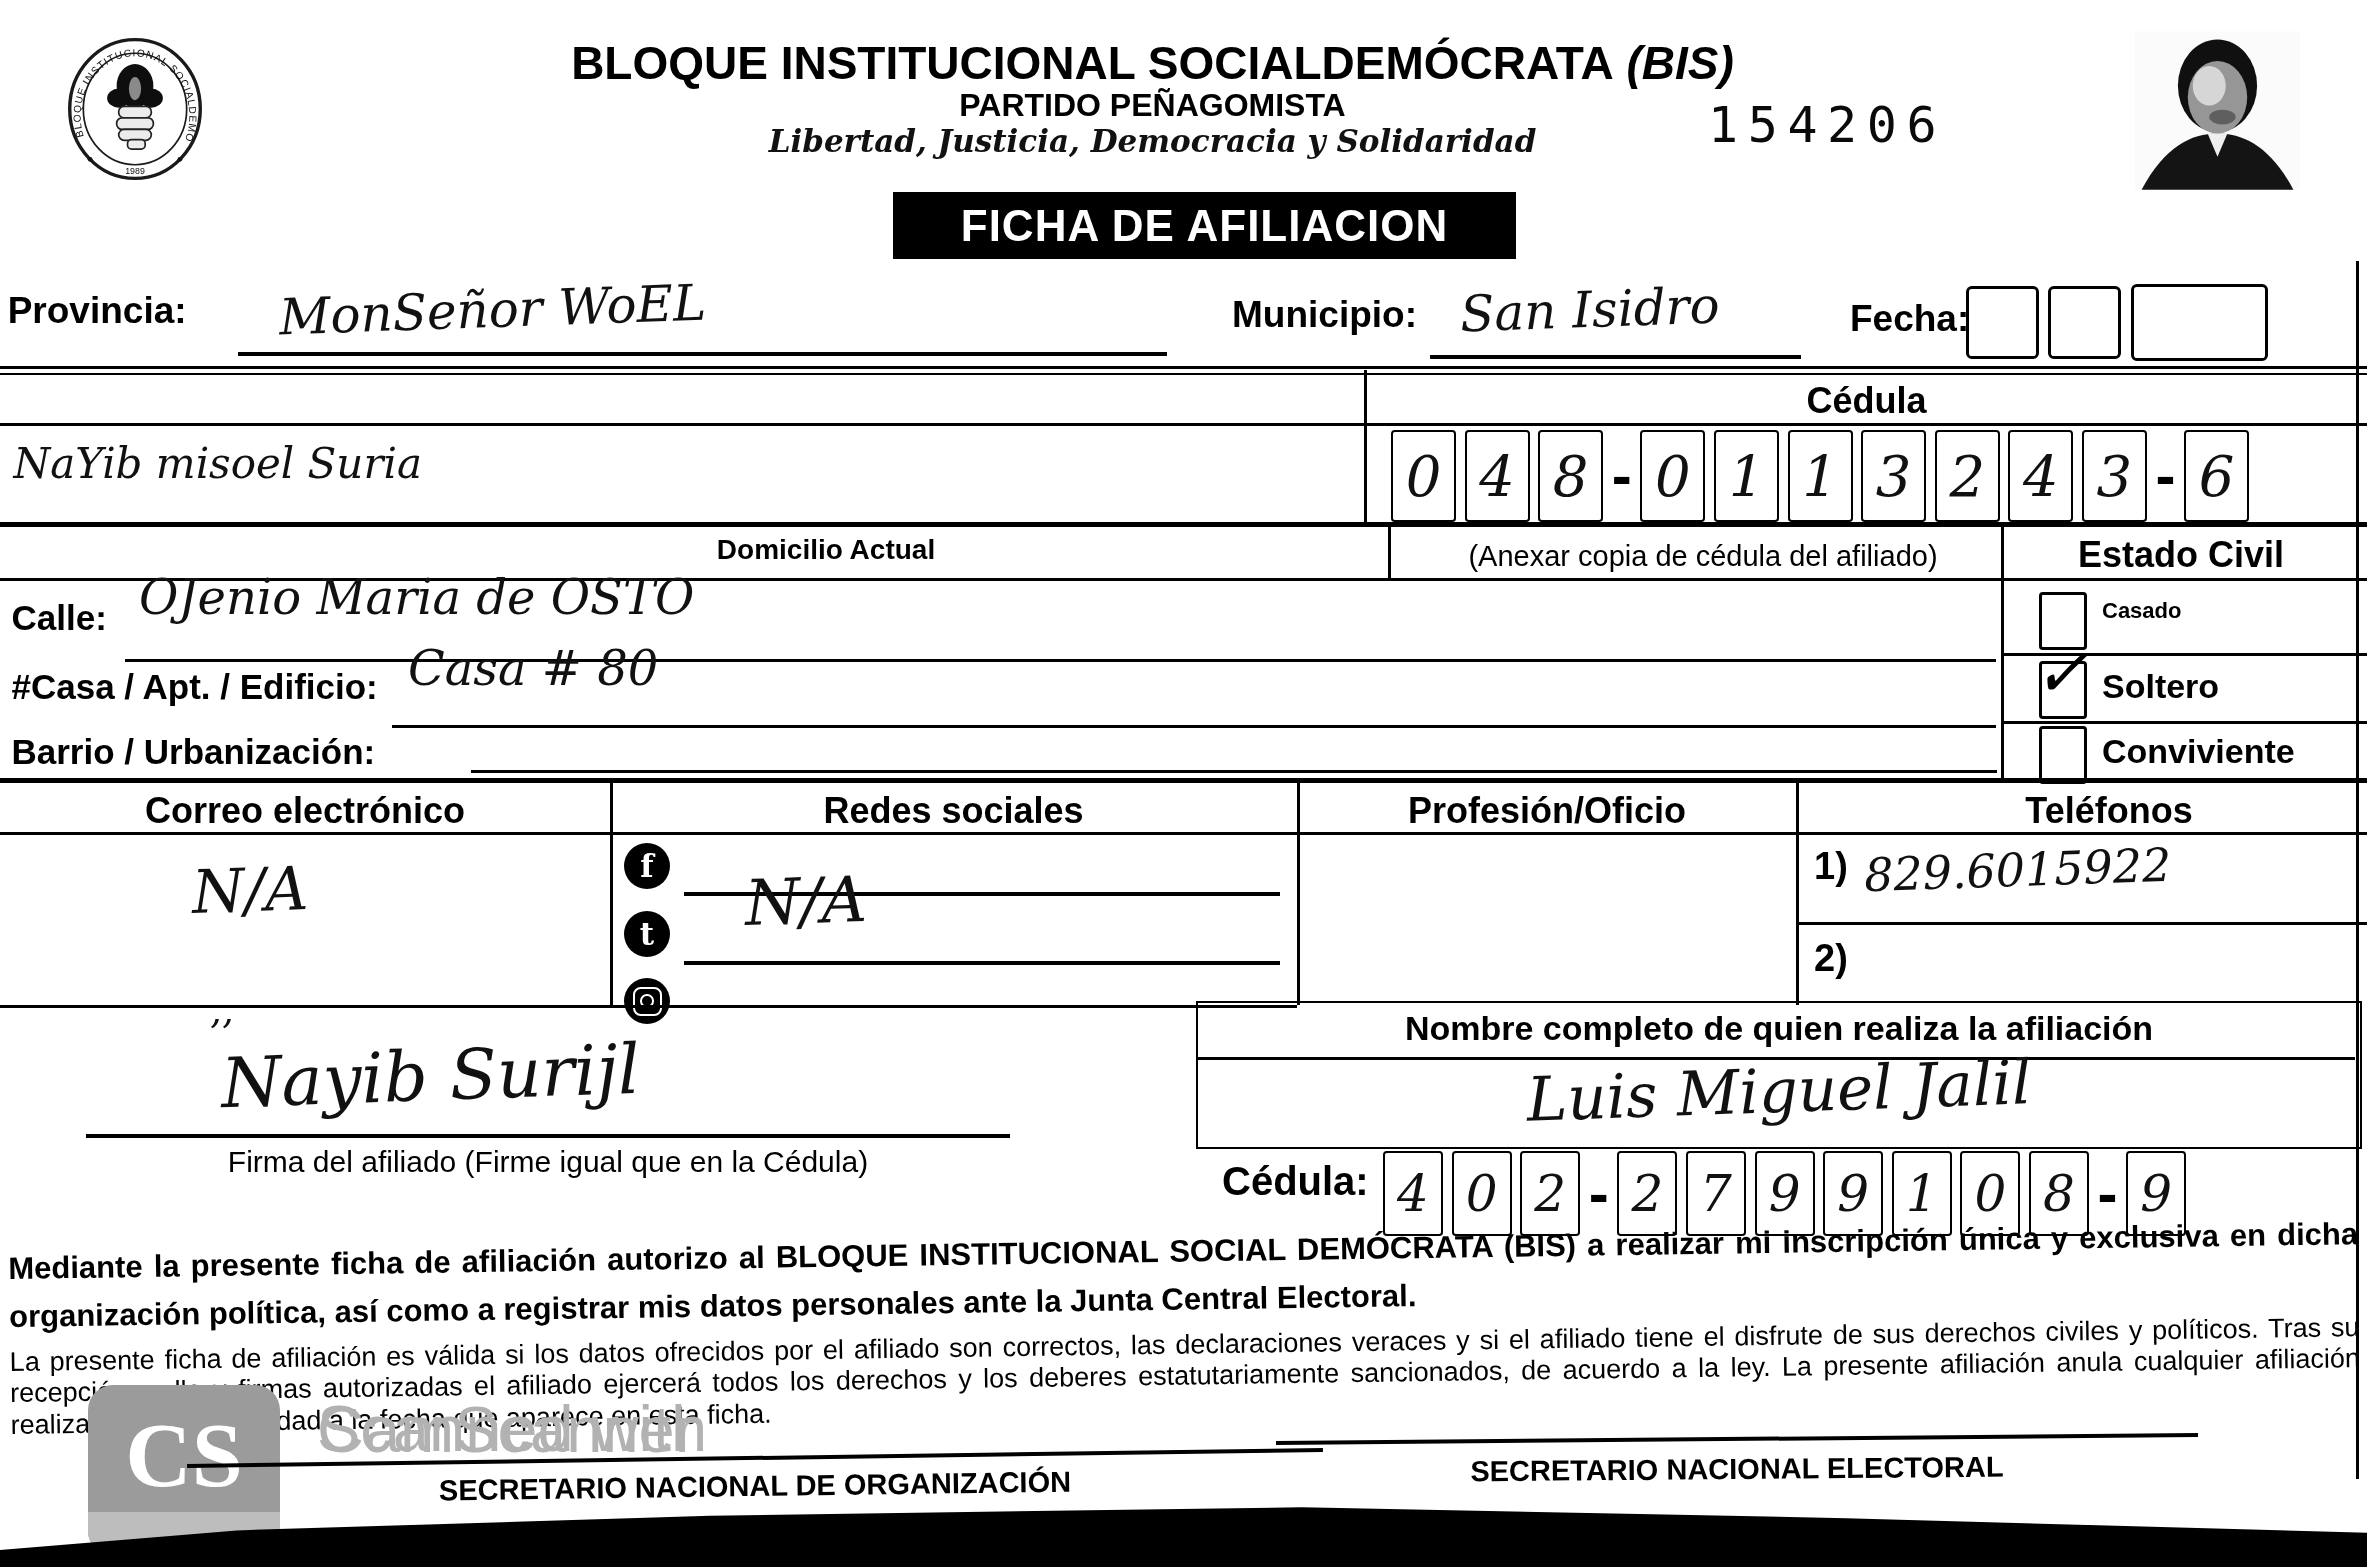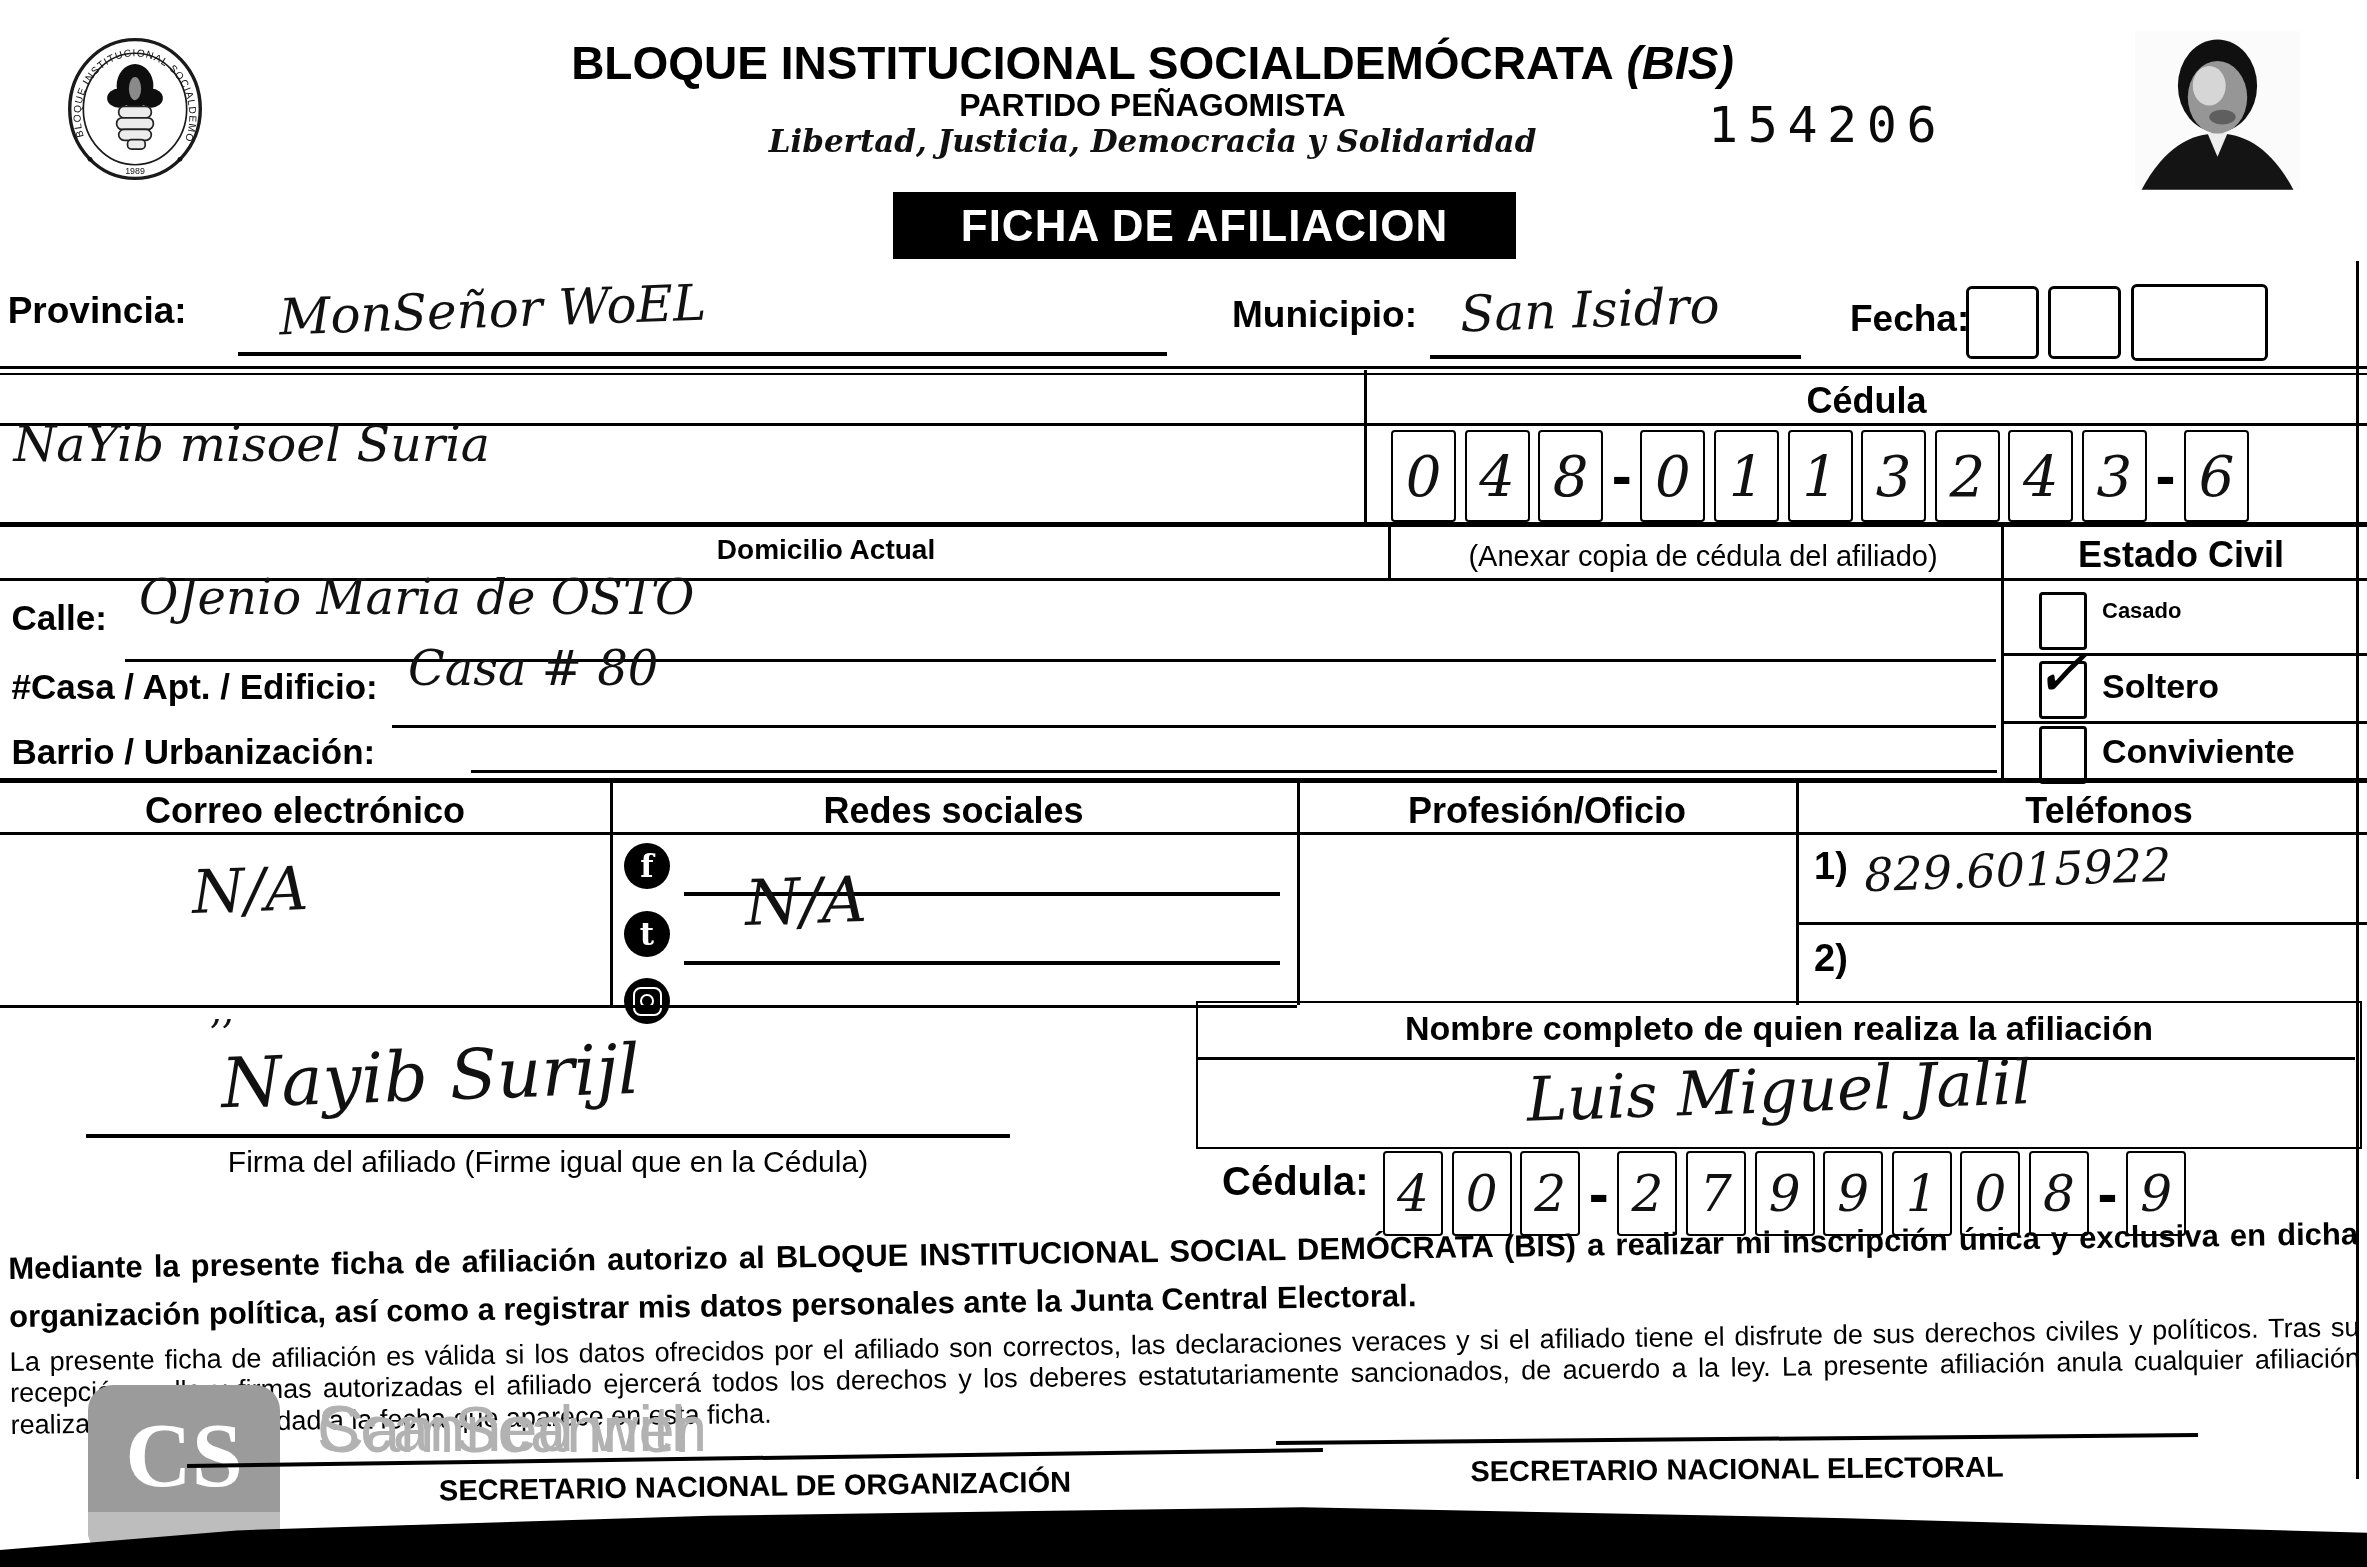--- a/index.html
+++ b/index.html
@@ -110,21 +110,21 @@
   <div class="fbox" style="left:2048px;top:286px;width:67px;height:67px"></div>
   <div class="fbox" style="left:2131px;top:284px;width:131px;height:71px"></div>
 
   <div class="hline" style="left:0;top:366px;width:2367px;height:2.9px"></div>
   <div class="hline" style="left:0;top:373px;width:2367px;height:1.9px"></div>
 
   <div class="abs ctr b" style="left:1366px;top:380px;width:1001px;font-size:36px">Cédula</div>
   <div class="hline" style="left:0;top:423px;width:2367px;height:2.9px"></div>
   <div class="vline" style="left:1364px;top:370px;width:2.9px;height:154px"></div>
 
-  <div class="abs hand" style="left:13.4px;top:416px;font-size:49px">NaYib misoel Suria</div>
+  <div class="abs hand" style="left:13.4px;top:439px;font-size:42px">NaYib misoel Suria</div>
 
   <div class="abs digitrow" style="left:1391px;top:430px">
     <span class="dbox hand">0</span>
     <span class="dbox hand">4</span>
     <span class="dbox hand">8</span>
     <span class="ddash">-</span>
     <span class="dbox hand">0</span>
     <span class="dbox hand">1</span>
     <span class="dbox hand">1</span>
     <span class="dbox hand">3</span>

